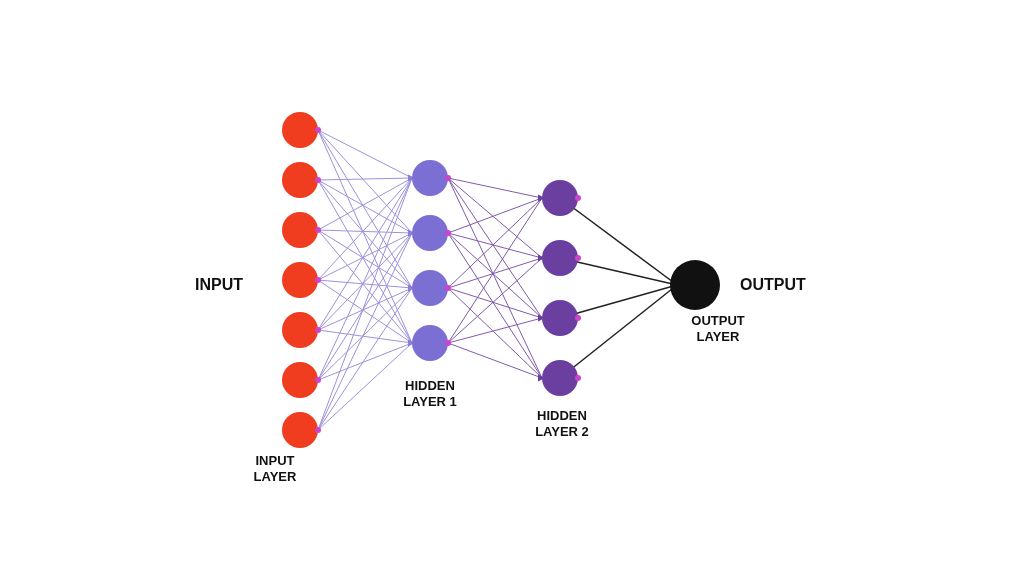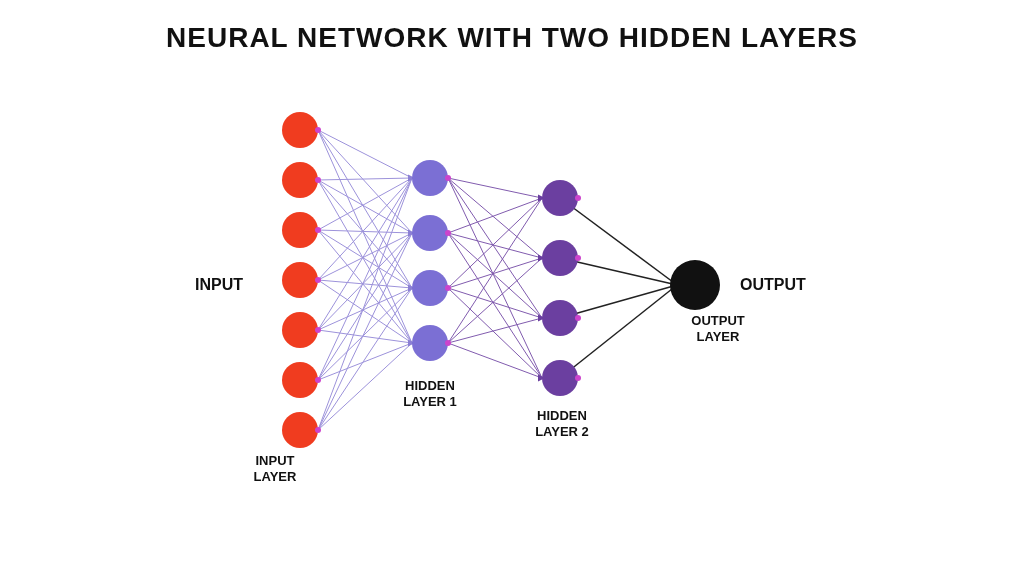--- a/index.html
+++ b/index.html
@@ -29,21 +29,20 @@
       top: 0;
       left: 0;
       width: 1024px;
       height: 576px;
     }
   </style>
 </head>
 <body>
 
 <div id="main-canvas">
-  <div class="title">NEURAL NETWORK WITH TWO HIDDEN LAYERS</div>
 
   <svg id="diagram">
 
     <g stroke="#8b7fd4" stroke-width="1" fill="none" opacity="0.85">
 
       <line x1="318" y1="130" x2="412" y2="178"></line>
       <line x1="318" y1="130" x2="412" y2="233"></line>
       <line x1="318" y1="130" x2="412" y2="288"></line>
       <line x1="318" y1="130" x2="412" y2="343"></line>
 

